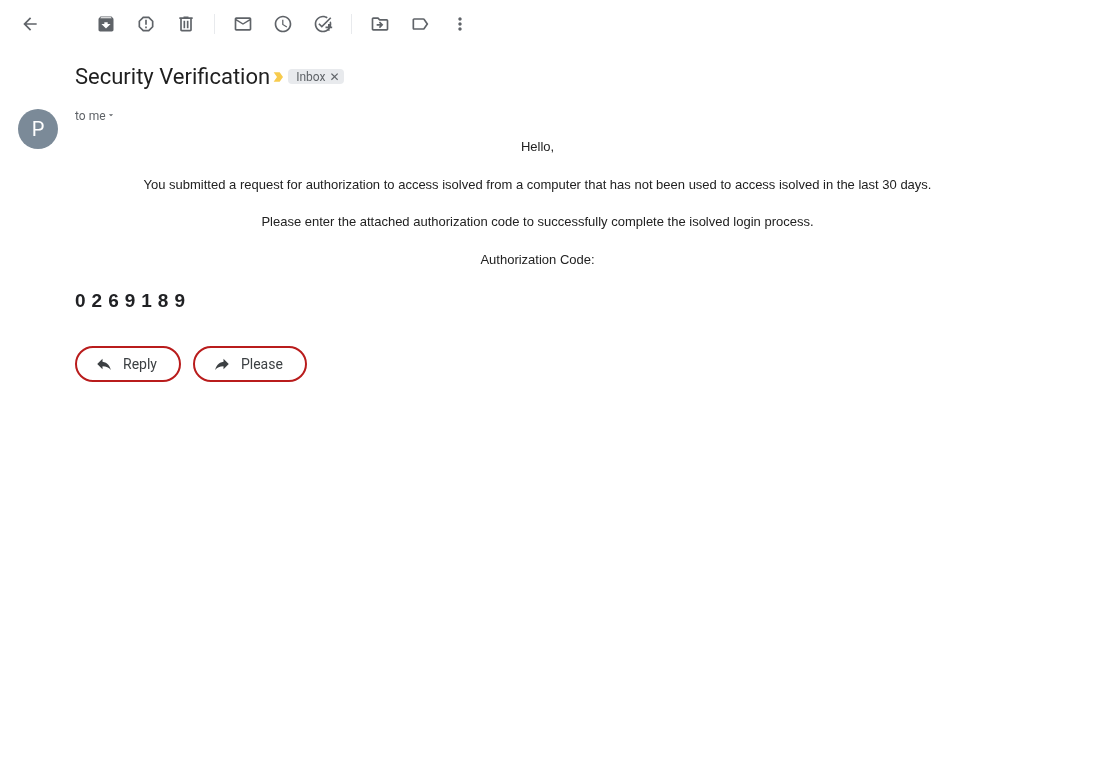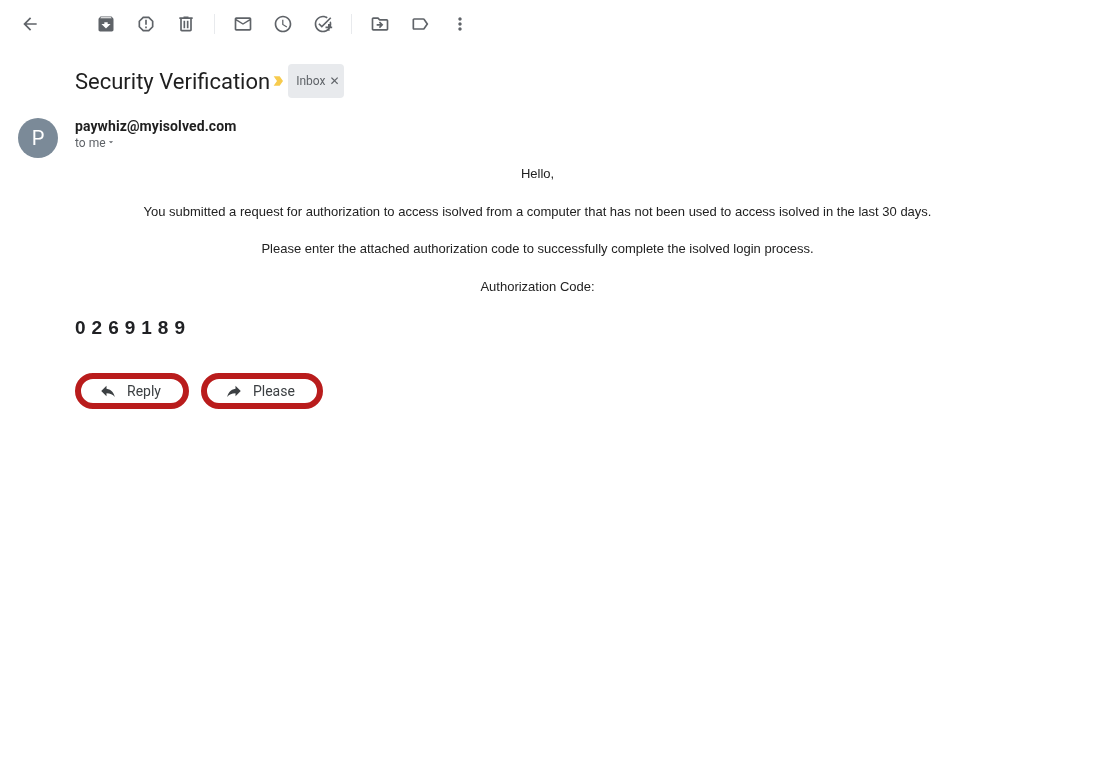--- a/index.html
+++ b/index.html
@@ -61,21 +61,21 @@
   .important-marker svg { width: 18px; height: 16px; fill: #f7cb4d; }
   .label-chip {
     background: #e8eaed;
     color: #5f6368;
     font-size: 12px;
     padding: 2px 4px 2px 8px;
     border-radius: 4px;
     display: flex;
     align-items: center;
     gap: 4px;
-    height: 34px;
+    height: 15px;
   }
   .label-chip .x {
     font-size: 12px;
     cursor: pointer;
     line-height: 1;
     color: #5f6368;
   }
 
   .message {
     position: relative;
@@ -126,21 +126,21 @@
     margin: 10px 0 30px 0;
     color: #202124;
   }
 
   .actions {
     display: flex;
     gap: 12px;
     margin-top: 24px;
   }
   .act-btn {
-    border: 6px solid #b91c1c;
+    border: 2px solid #b91c1c;
     background: #fff;
     border-radius: 18px;
     height: 36px;
     padding: 0 22px 0 18px;
     display: flex;
     align-items: center;
     gap: 10px;
     font-size: 14px;
     color: #3c4043;
     cursor: pointer;
@@ -221,21 +221,20 @@
         </svg>
     </span>
     <span class="label-chip">
       <span>Inbox</span>
       <span class="x">✕</span>
     </span>
   </div>
 
   <div class="message">
     <div class="avatar">P</div>
-    <div class="sender">paywhiz@myisolved.com</div>
     <div class="recipients">
       <span>to me</span>
       <span class="caret">
         <svg viewBox="0 0 24 24">
             <path d="M7 10l5 5 5-5z"></path>
           </svg>
       </span>
     </div>
 
     <div class="body-text">

